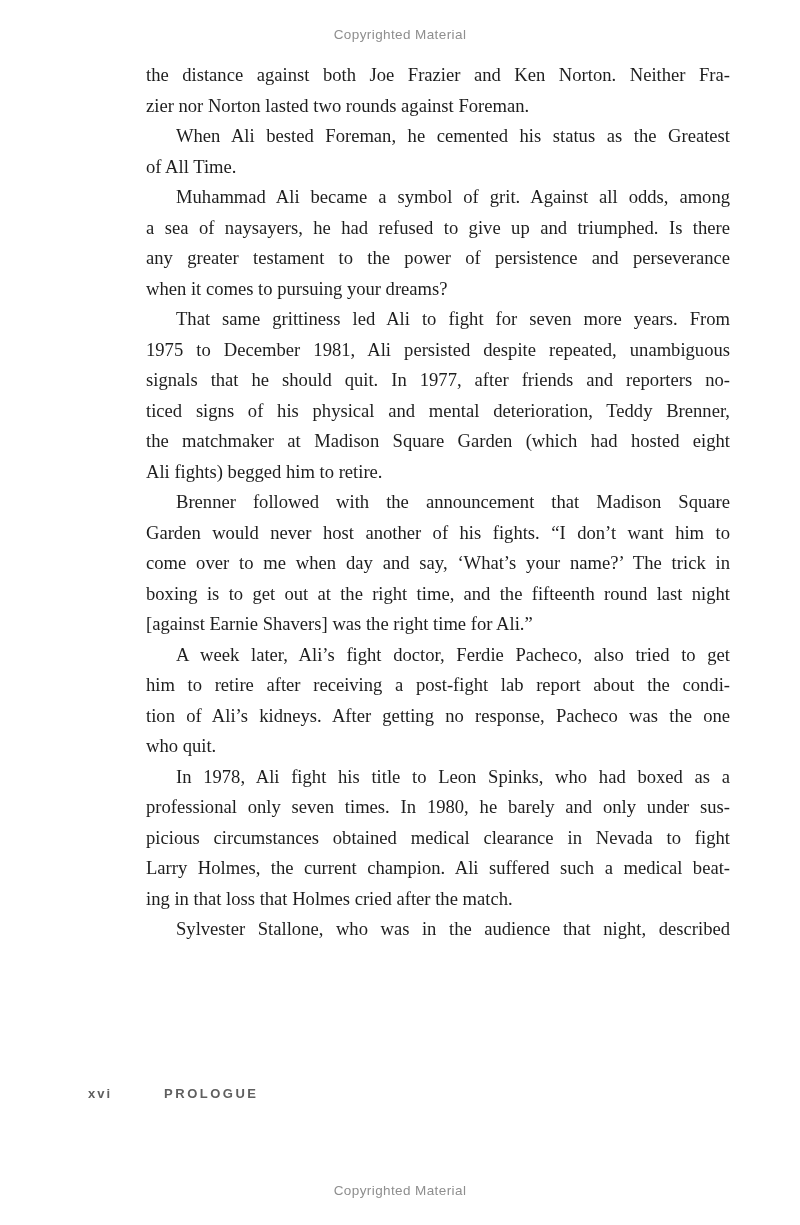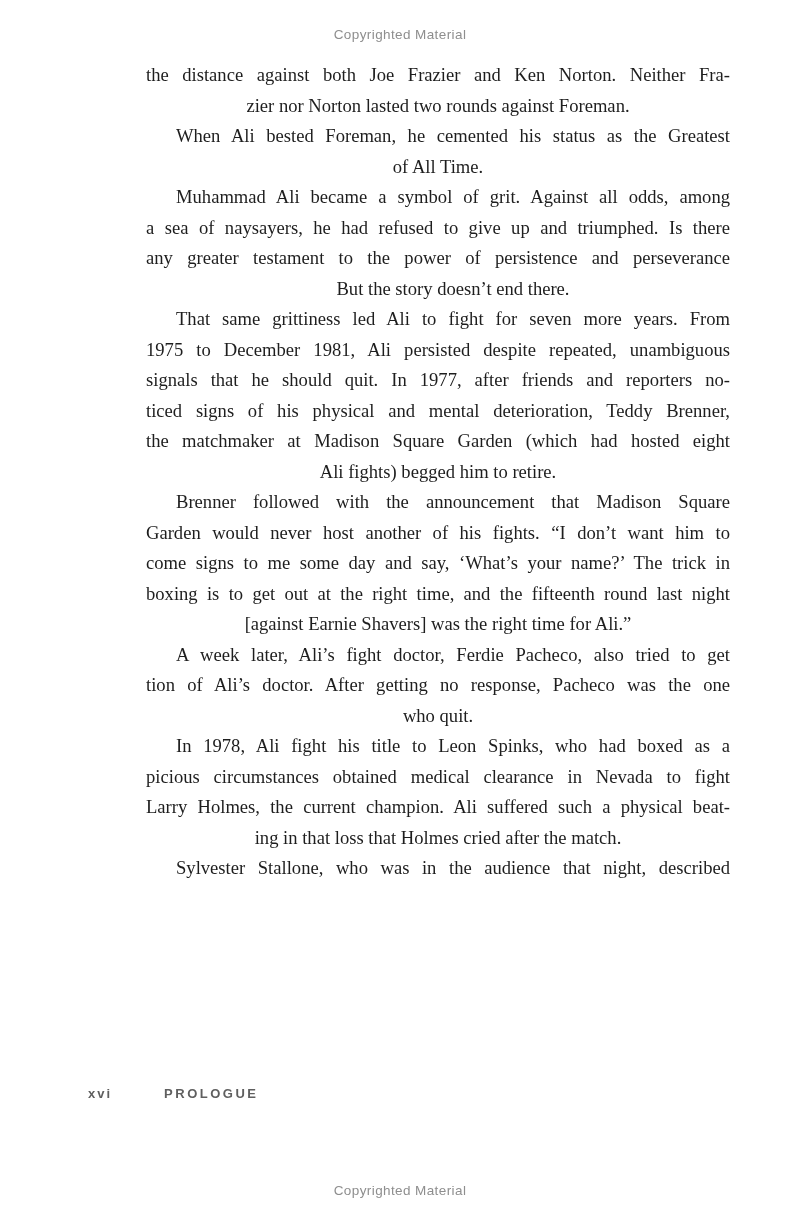--- a/index.html
+++ b/index.html
@@ -32,21 +32,21 @@
     font-size: 18.6px;
     line-height: 30.5px;
     color: #1e1e1e;
   }
   .text-line { white-space: normal; }
   .text-line.just {
     text-align: justify;
     text-align-last: justify;
     text-justify: inter-word;
   }
-  .text-line.flush { text-align: center; }
+  .text-line.flush { text-align: left; }
   .text-line.indent { text-indent: 30px; }
   .running-footer {
     position: absolute;
     left: 88px;
     top: 1086px;
     font-family: "Liberation Sans", sans-serif;
     color: #5f5f5f;
     font-weight: bold;
     font-size: 13px;
   }
@@ -69,38 +69,40 @@
   <div class="copyright-banner top">Copyrighted Material</div>
 
   <div class="body-text">
       <div class="text-line just">the distance against both Joe Frazier and Ken Norton. Neither Fra-</div>
       <div class="text-line flush">zier nor Norton lasted two rounds against Foreman.</div>
       <div class="text-line just indent">When Ali bested Foreman, he cemented his status as the Greatest</div>
       <div class="text-line flush">of All Time.</div>
       <div class="text-line just indent">Muhammad Ali became a symbol of grit. Against all odds, among</div>
       <div class="text-line just">a sea of naysayers, he had refused to give up and triumphed. Is there</div>
       <div class="text-line just">any greater testament to the power of persistence and perseverance</div>
-      <div class="text-line flush indent">But the story doesn’t end there.</div>
+      <div class="text-line flush">when it comes to pursuing your dreams?</div>
       <div class="text-line just indent">That same grittiness led Ali to fight for seven more years. From</div>
       <div class="text-line just">1975 to December 1981, Ali persisted despite repeated, unambiguous</div>
       <div class="text-line just">signals that he should quit. In 1977, after friends and reporters no-</div>
       <div class="text-line just">ticed signs of his physical and mental deterioration, Teddy Brenner,</div>
       <div class="text-line just">the matchmaker at Madison Square Garden (which had hosted eight</div>
       <div class="text-line flush">Ali fights) begged him to retire.</div>
       <div class="text-line just indent">Brenner followed with the announcement that Madison Square</div>
       <div class="text-line just">Garden would never host another of his fights. “I don’t want him to</div>
-      <div class="text-line just">come signs to me some day and say, ‘What’s your name?’ The trick in</div>
+      <div class="text-line just">come over to me when day and say, ‘What’s your name?’ The trick in</div>
       <div class="text-line just">boxing is to get out at the right time, and the fifteenth round last night</div>
       <div class="text-line flush">[against Earnie Shavers] was the right time for Ali.”</div>
       <div class="text-line just indent">A week later, Ali’s fight doctor, Ferdie Pacheco, also tried to get</div>
-      <div class="text-line just">tion of Ali’s doctor. After getting no response, Pacheco was the one</div>
+      <div class="text-line just">him to retire after receiving a post-fight lab report about the condi-</div>
+      <div class="text-line just">tion of Ali’s kidneys. After getting no response, Pacheco was the one</div>
       <div class="text-line flush">who quit.</div>
       <div class="text-line just indent">In 1978, Ali fight his title to Leon Spinks, who had boxed as a</div>
+      <div class="text-line just">professional only seven times. In 1980, he barely and only under sus-</div>
       <div class="text-line just">picious circumstances obtained medical clearance in Nevada to fight</div>
-      <div class="text-line just">Larry Holmes, the current champion. Ali suffered such a physical beat-</div>
+      <div class="text-line just">Larry Holmes, the current champion. Ali suffered such a medical beat-</div>
       <div class="text-line flush">ing in that loss that Holmes cried after the match.</div>
       <div class="text-line just indent">Sylvester Stallone, who was in the audience that night, described</div>
     </div>
 
   <div class="running-footer">
     <span class="folio">xvi</span><span class="section-label">PROLOGUE</span>
   </div>
 
   <div class="copyright-banner bottom">Copyrighted Material</div>
 

